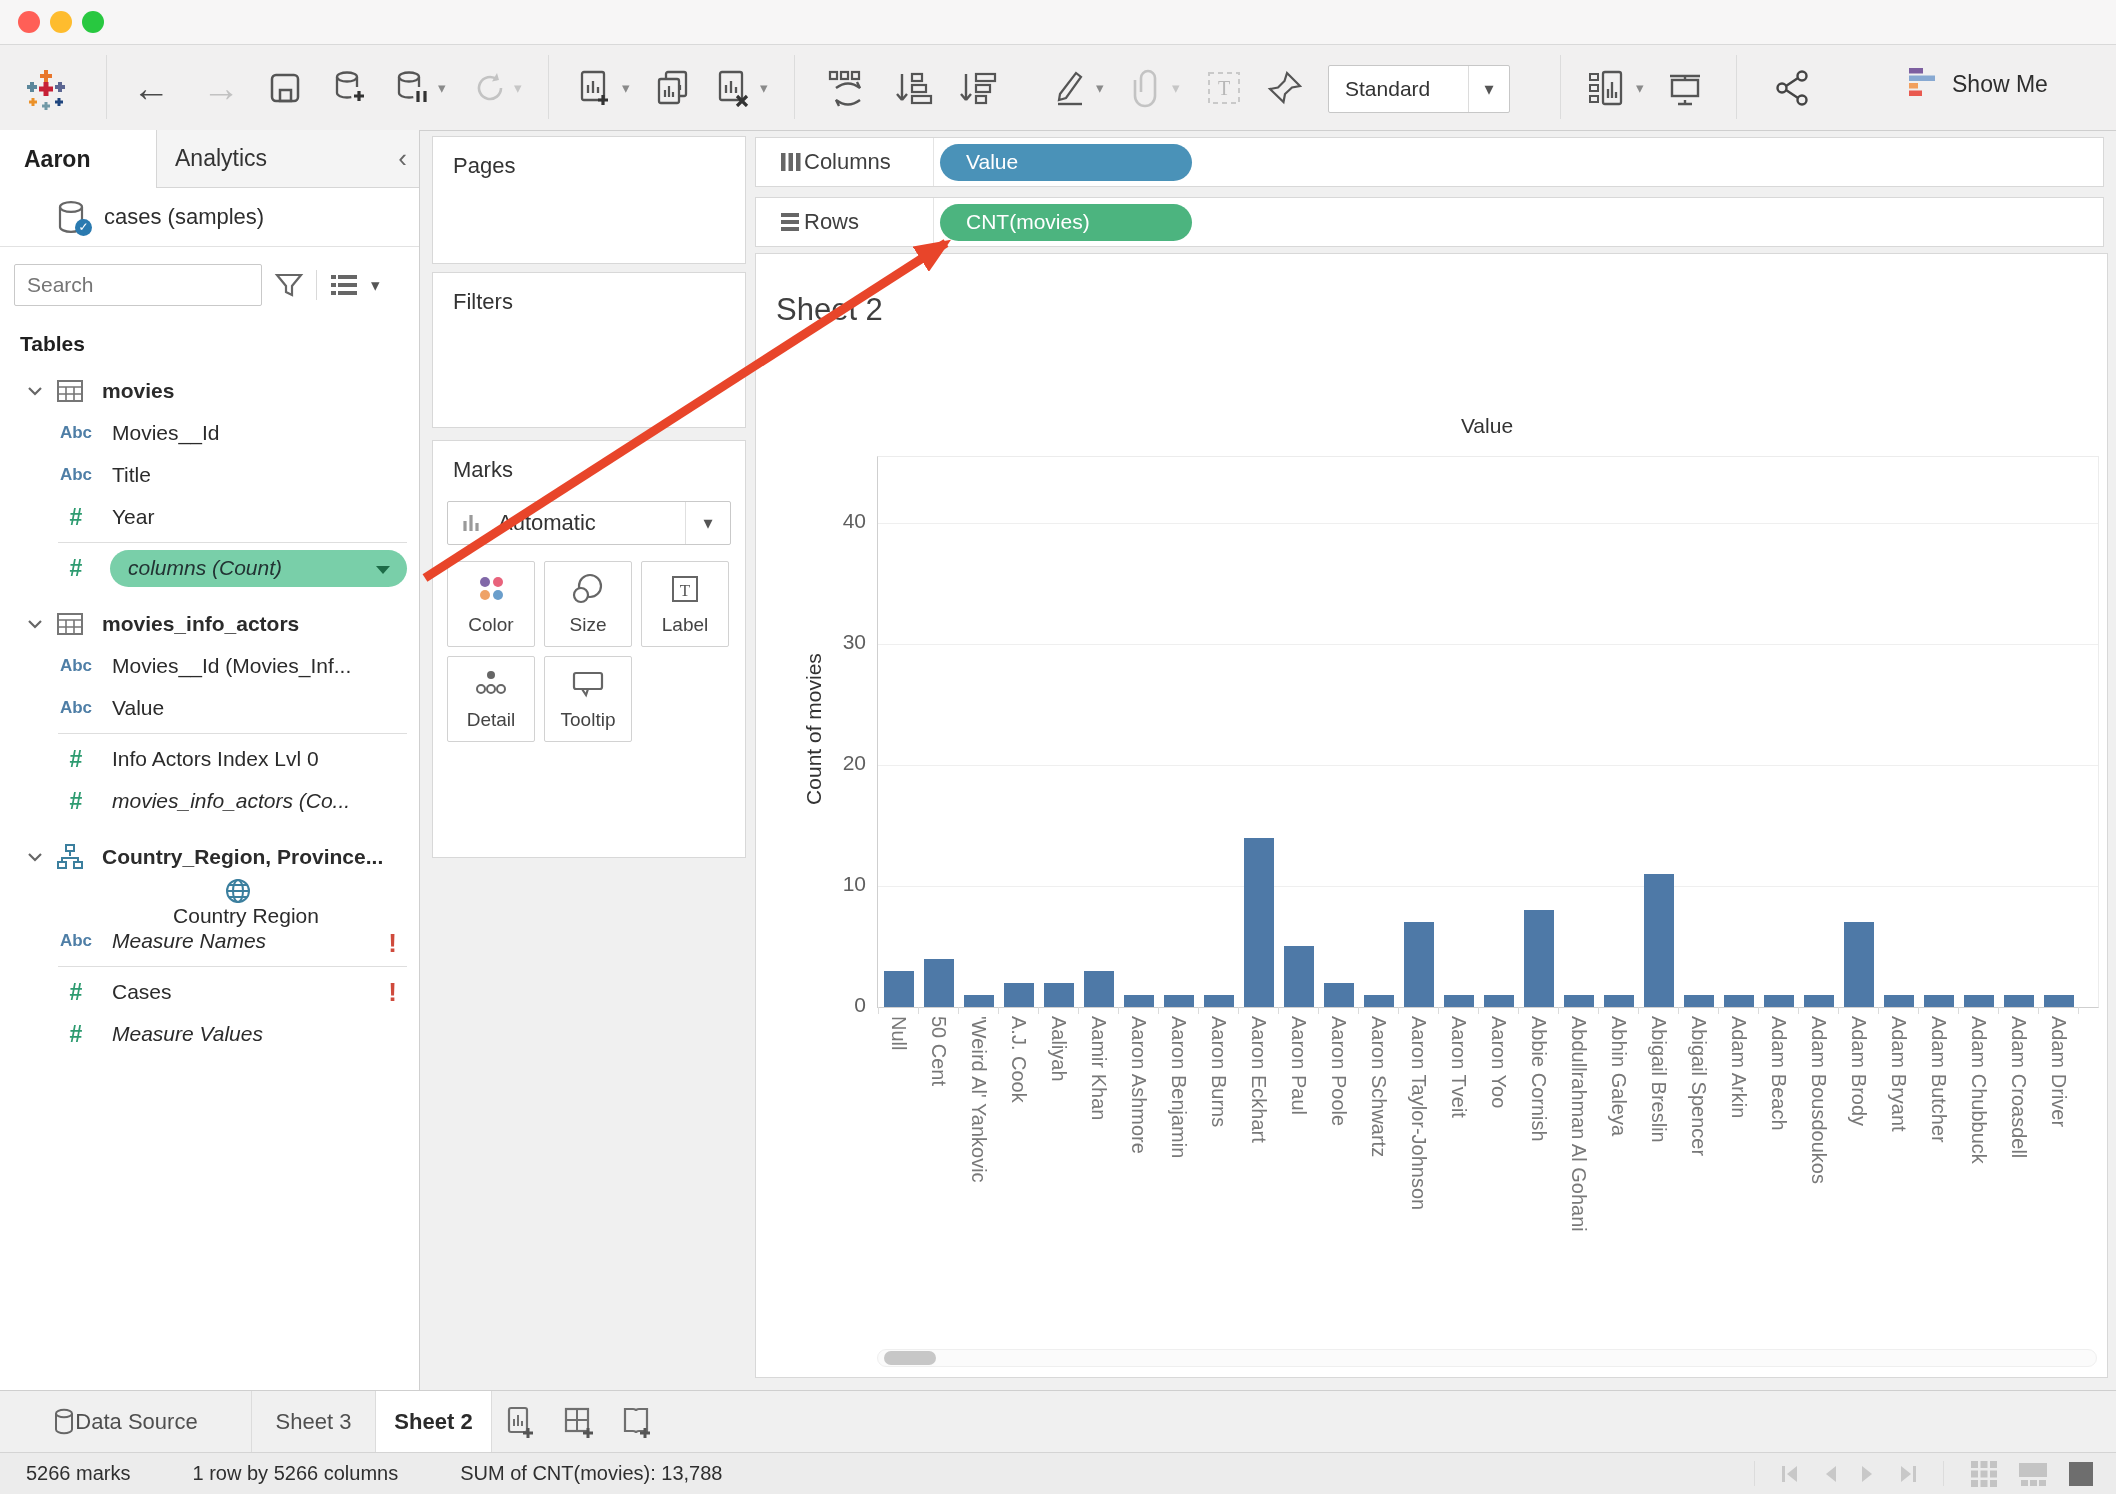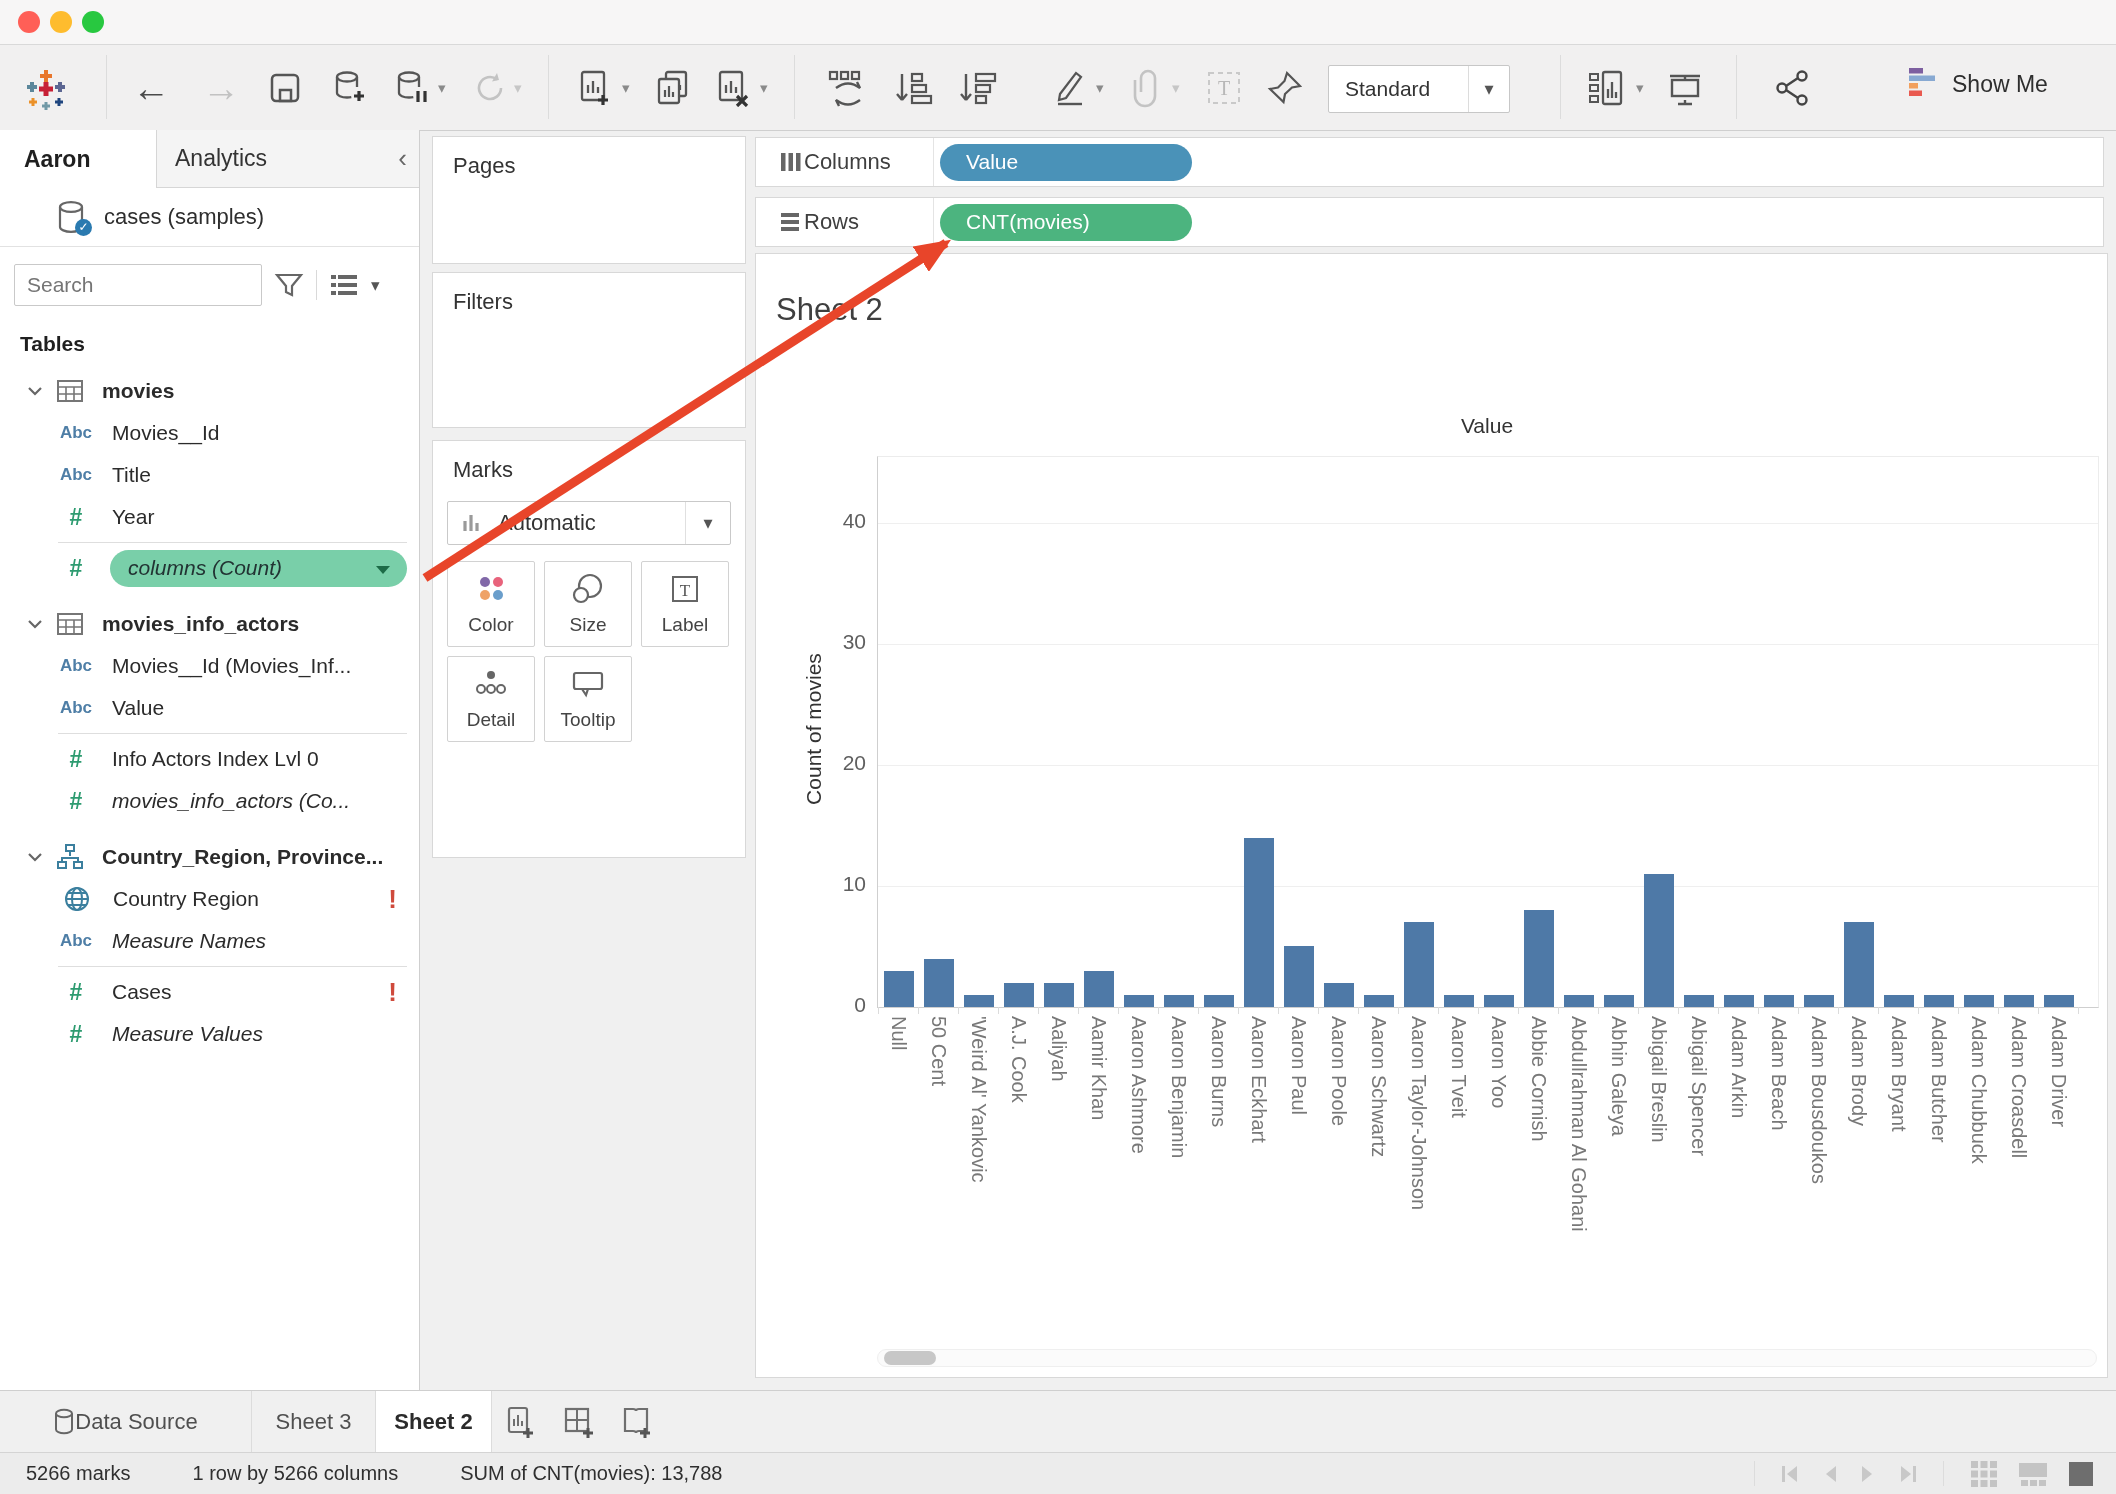--- a/index.html
+++ b/index.html
@@ -30,21 +30,21 @@
   .sb-tab-analytics .chevl{margin-left:auto;margin-right:12px;color:#666;font-size:26px;}
   .sb-ds{height:58px;display:flex;align-items:center;padding-left:56px;gap:18px;font-size:22px;color:#2e2e2e;border-bottom:1px solid #e2e2e2;}
   .dbwrap{position:relative;width:30px;height:34px;}
   .dbcheck{position:absolute;right:-6px;bottom:-2px;width:17px;height:17px;border-radius:50%;background:#2a7ab0;color:#fff;font-size:12px;line-height:17px;text-align:center;}
   .sb-search{display:flex;align-items:center;padding:17px 10px 12px 14px;gap:12px;}
   .searchbox{width:248px;height:42px;border:1px solid #c9c9c9;border-radius:2px;display:flex;align-items:center;box-sizing:border-box;}
   .searchbox input{border:none;outline:none;flex:1;font-size:21px;padding-left:12px;color:#444;font-family:inherit;background:transparent;}
   .tables-h{margin:14px 0 4px 20px;font-size:21px;font-weight:bold;color:#1f1f1f;}
   .frow{display:flex;align-items:center;height:42px;padding-left:56px;font-size:21px;color:#2b2b2b;position:relative;}
   .frow.fgroup{padding-left:20px;font-weight:bold;margin-top:14px;}
-  .frow.find{padding-left:57px;}
+  .frow.find{padding-left:57px;flex-direction:column;}
   .frow .flabel{margin-left:16px;white-space:nowrap;}
   .frow.fgroup .flabel{margin-left:12px;}
   .frow .it{font-style:italic;}
   .fsep{height:1px;background:#dedede;margin:4px 12px 4px 58px;}
   .ic-abc{color:#4e7ea6;font-size:17px;font-weight:bold;width:40px;display:inline-block;text-align:center;}
   .ic-hash{color:#2d9b70;font-size:23px;font-weight:bold;width:40px;display:inline-block;text-align:center;}
   .icw{width:40px;display:inline-flex;justify-content:center;}
   .chev{width:30px;display:inline-flex;justify-content:center;color:#666;}
   .warn{margin-left:auto;margin-right:22px;color:#cf4a3c;font-weight:bold;font-size:26px;}
   .fpill{margin-left:14px;margin-right:12px;flex:1;height:37px;background:#79cfa9;border-radius:19px;display:flex;align-items:center;justify-content:space-between;padding:0 16px 0 18px;box-sizing:border-box;}

